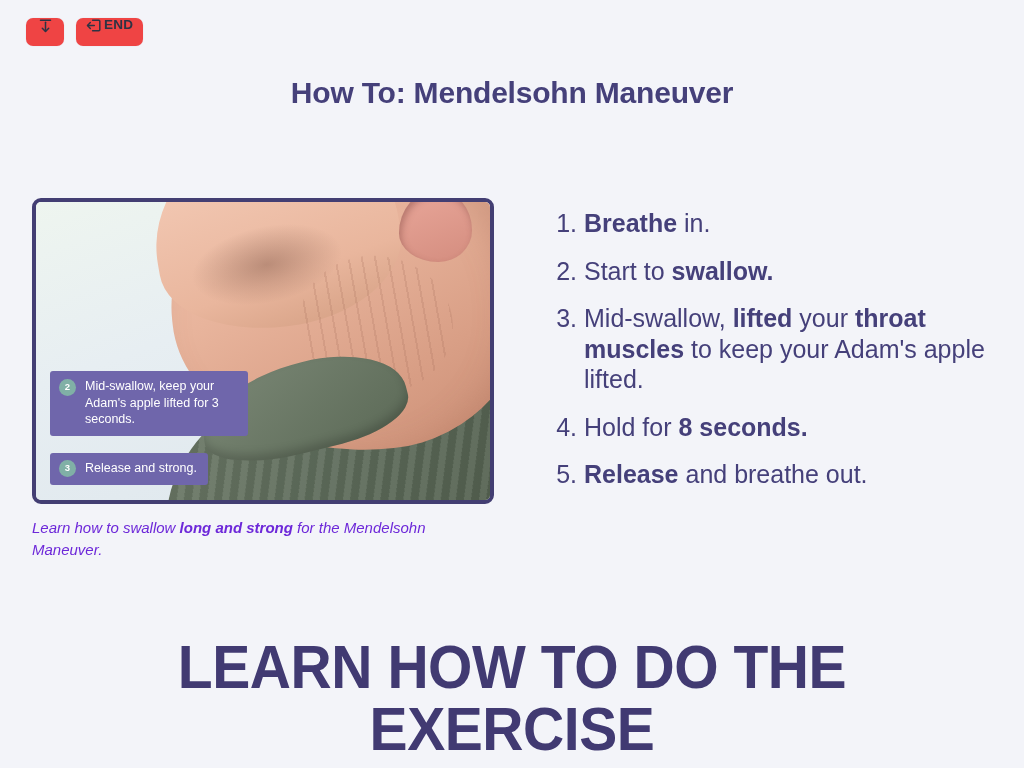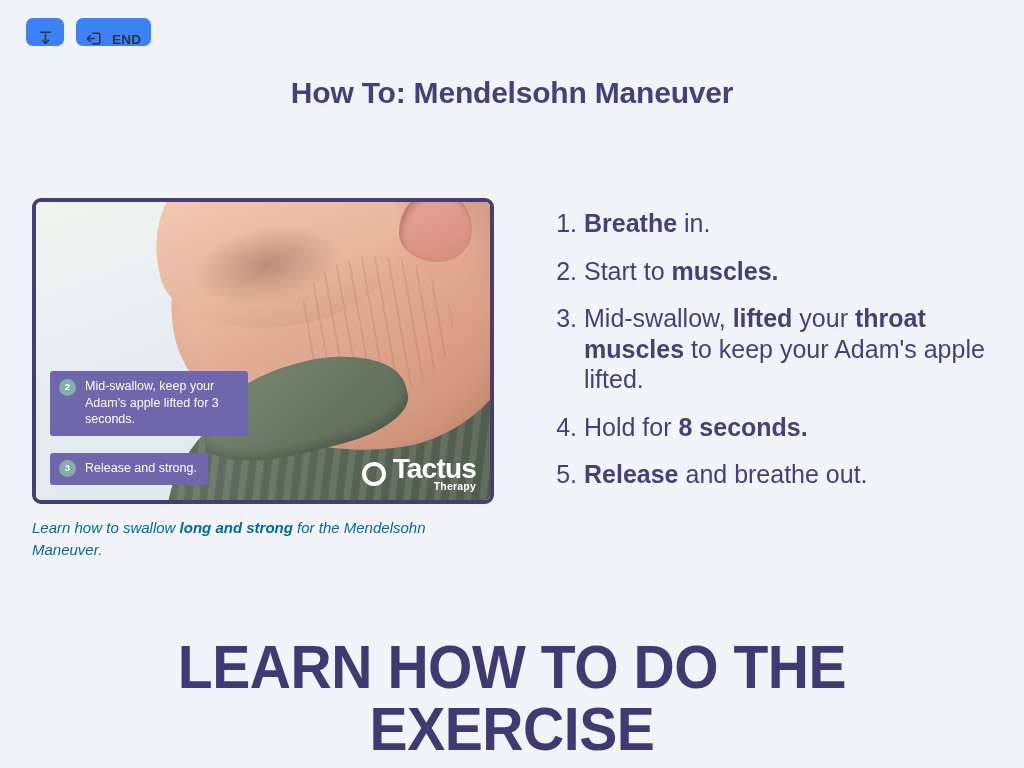--- a/index.html
+++ b/index.html
@@ -19,28 +19,28 @@
   
   .toolbar {
     position: absolute;
     top: 18px;
     left: 26px;
     display: flex;
     align-items: center;
     gap: 12px;
   }
   .tb-btn {
-    background: #3b82f6;
+    background: #ef4444;
     border: none;
     border-radius: 7px;
     height: 28px;
     display: flex;
-    align-items: flex-end;
+    align-items: flex-start;
     justify-content: center;
-    gap: 10px;
+    gap: 2px;
     padding: 0 10px;
     cursor: pointer;
     box-shadow: 0 0 0 0.5px rgba(60,60,90,0.05);
   }
   .tb-btn.icon-only { width: 38px; padding: 0; }
   .tb-btn svg { display: block; }
   .tb-label {
     font-size: 13.5px;
     font-weight: 700;
     letter-spacing: .3px;
@@ -228,21 +228,21 @@
     font-weight: 700;
     text-align: right;
     letter-spacing: 0.2px;
     margin-top: 1px;
   }
 
   .caption {
     margin-top: 13px;
     font-size: 15px;
     font-style: italic;
-    color: #0369a1;
+    color: #6d28d9;
     line-height: 1.45;
     max-width: 400px;
   }
   .caption b { font-weight: 700; }
 
   
   .steps {
     flex: 1 1 auto;
     padding-top: 10px;
     overflow: hidden;
@@ -323,36 +323,29 @@
       <div class="callout callout-2">
         <span class="badge">2</span>
         <span>Mid-swallow, keep your <b>Adam's apple lifted</b> for <b>3 seconds</b>.</span>
       </div>
 
       <div class="callout callout-3">
         <span class="badge">3</span>
         <span><b>Release</b> and <b>strong.</b></span>
       </div>
 
-      <div class="logo">
-        <span class="logo-mark"></span>
-        <span class="logo-text">
-          <span class="logo-name">Tactus</span>
-          <span class="logo-sub" style="display:block">Therapy</span>
-        </span>
-      </div>
     </div>
 
     <div class="caption">Learn how to swallow <b>long and strong</b> for the Mendelsohn Maneuver.</div>
   </div>
 
   <div class="steps">
     <ol>
       <li><b>Breathe</b> in.</li>
-      <li>Start to <b>muscles.</b></li>
+      <li>Start to <b>swallow.</b></li>
       <li class="wrap">Mid-swallow, <b>lifted</b> your <b>throat muscles</b> to keep your Adam's apple lifted.</li>
       <li>Hold for <b>8 seconds.</b></li>
       <li><b>Release</b> and breathe out.</li>
     </ol>
   </div>
 </div>
 
 <div class="banner">LEARN HOW TO DO THE EXERCISE</div>
 
 </body></html>

